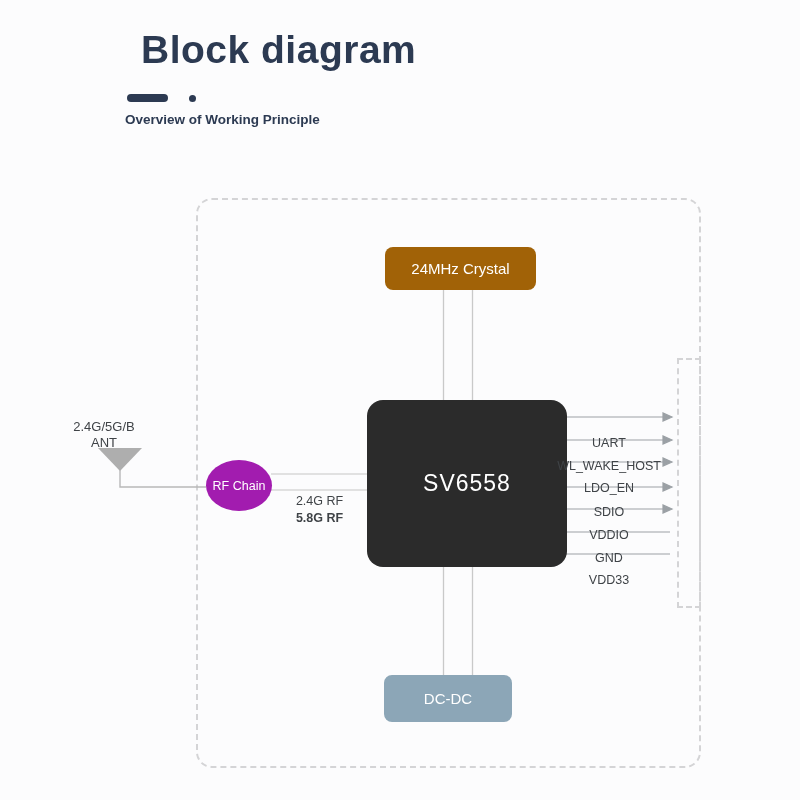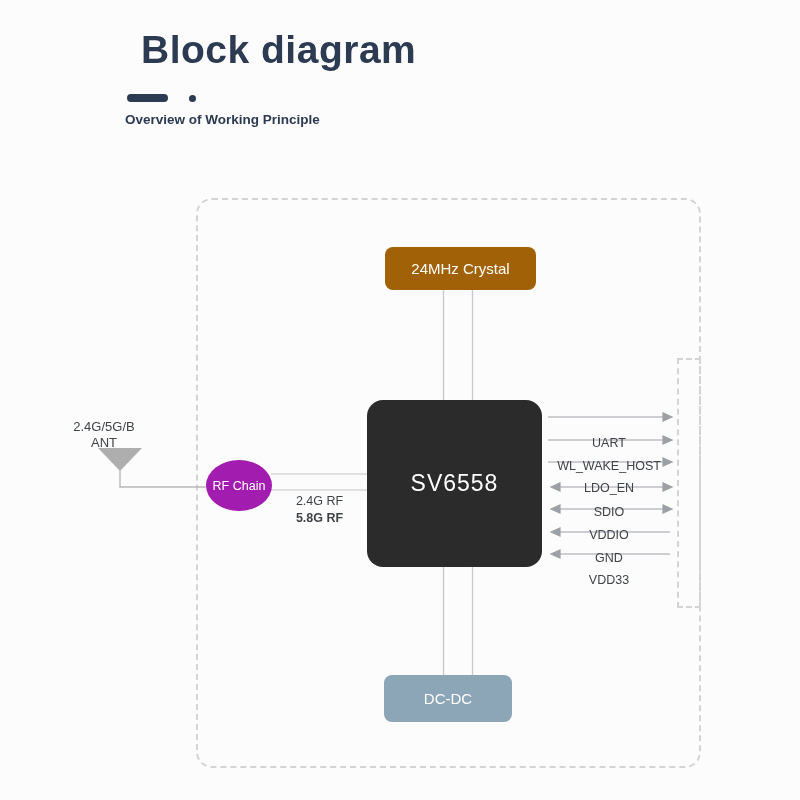--- a/index.html
+++ b/index.html
@@ -51,21 +51,21 @@
   .block {
     position:absolute; z-index:2;
     display:flex; align-items:center; justify-content:center;
     color:#ffffff;
   }
   .block-crystal {
     left:385px; top:247px; width:151px; height:43px;
     background:#a16207; border-radius:8px; font-size:15px;
   }
   .block-chip {
-    left:367px; top:400px; width:175px; height:167px;
+    left:367px; top:400px; width:200px; height:167px;
     background:#2b2b2b; border-radius:16px;
     font-size:23px; letter-spacing:1px;
   }
   .block-dcdc {
     left:384px; top:675px; width:128px; height:47px;
     background:#8ca6b7; border-radius:8px; font-size:15px;
   }
   .block-rfchain {
     left:206px; top:460px; width:66px; height:51px;
     background:#a21caf; border-radius:50%; font-size:12.5px;

